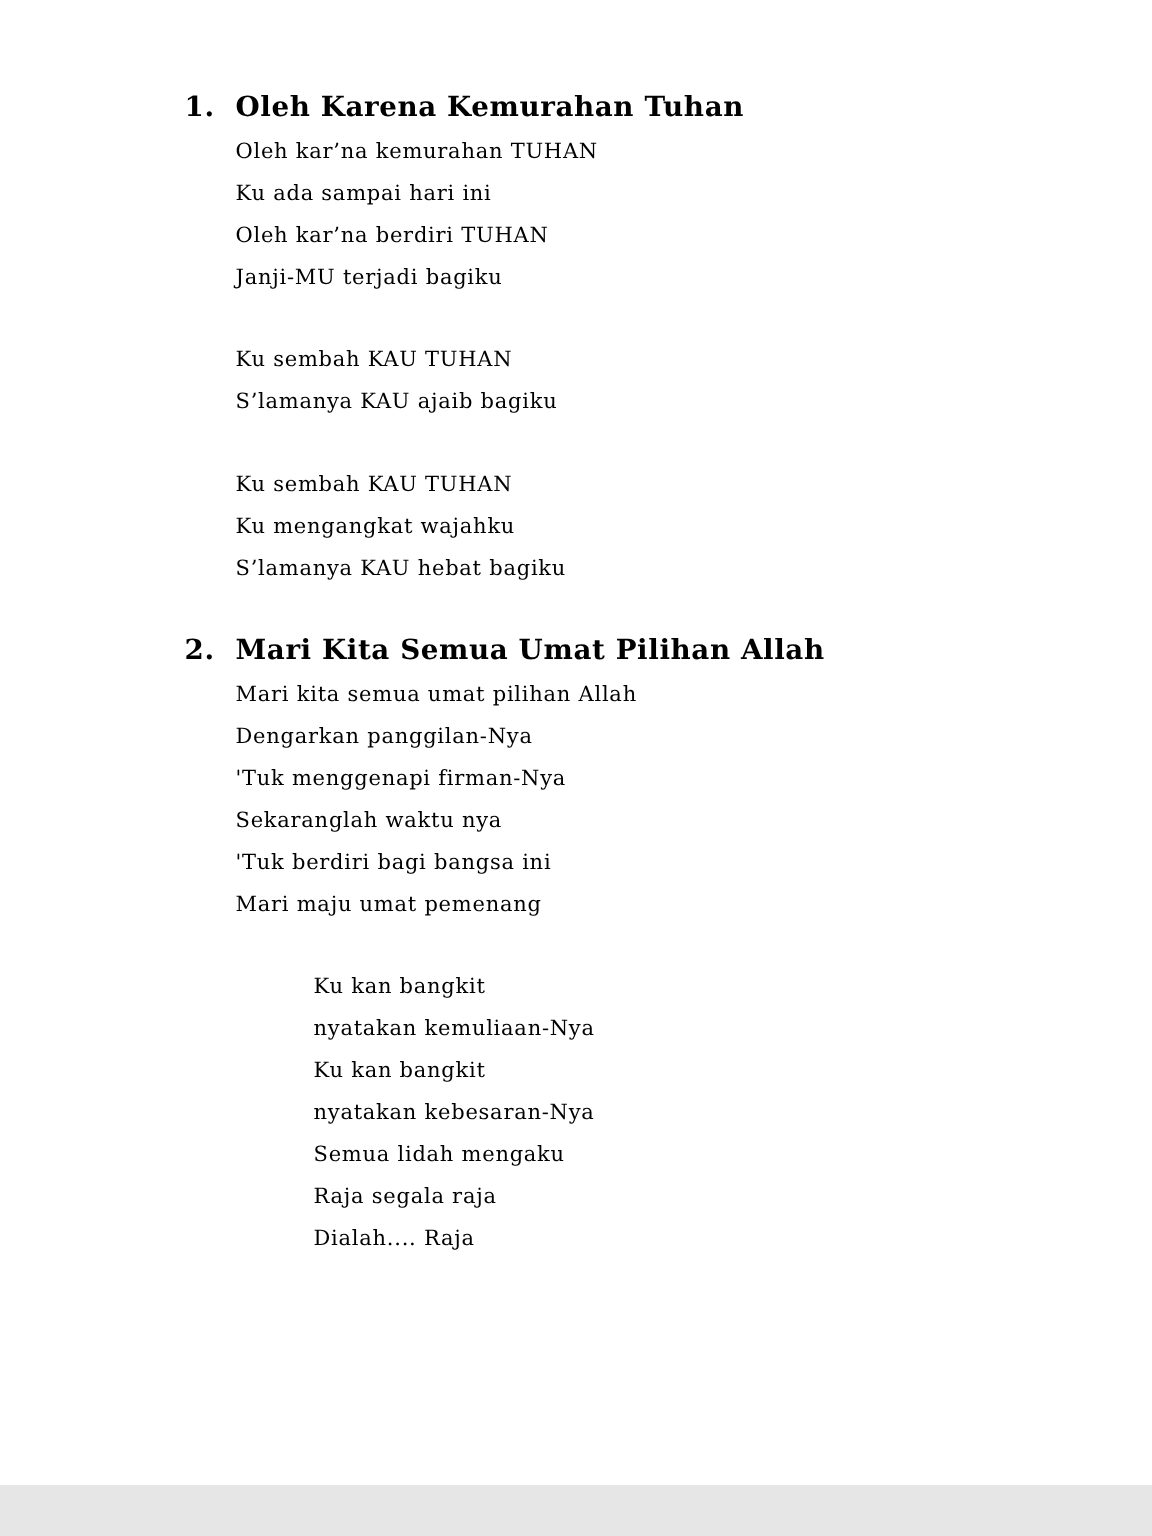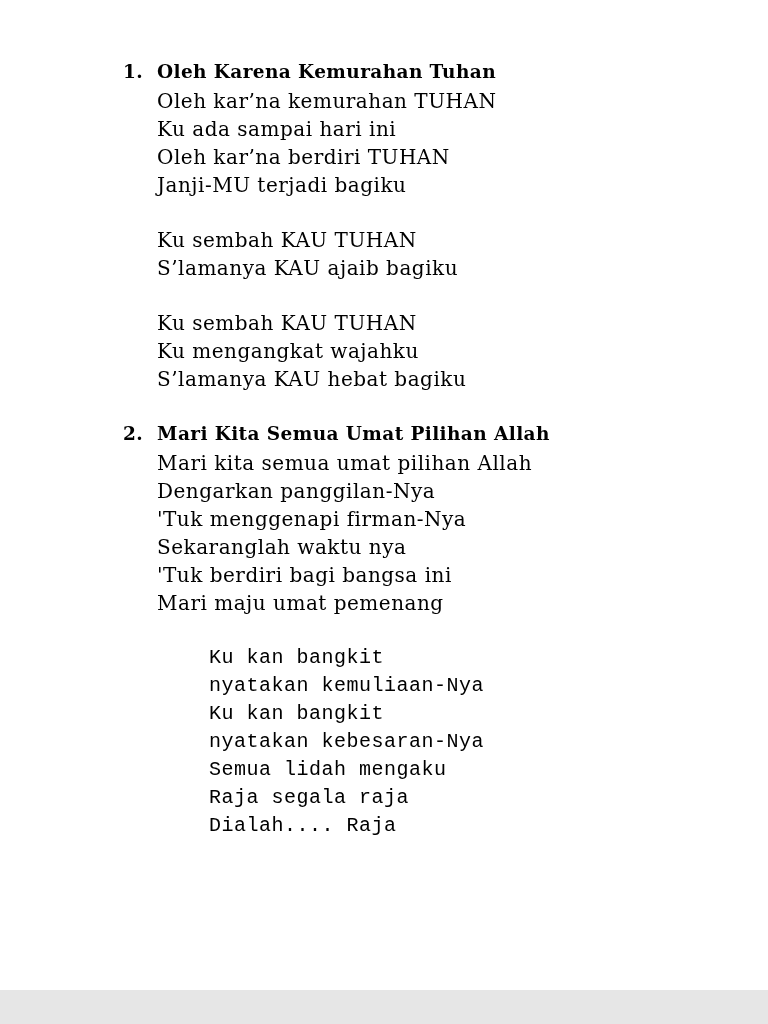--- a/index.html
+++ b/index.html
@@ -40,29 +40,28 @@
   .song-body {
     margin-left: 34px;
   }
   .stanza {
     margin-bottom: 27px;
   }
   .stanza:last-child {
     margin-bottom: 0;
   }
   .lyric-line {
-    font-size: 20px;
+    font-size: 14px;
     letter-spacing: 0.5px;
     line-height: 28px;
     white-space: pre;
   }
   .chorus {
     margin-left: 52px;
     margin-top: 3px;
-    font-family: Liberation Mono, monospace;
   }
   .page-edge {
     position: absolute;
     left: 0;
     right: 0;
     bottom: 0;
     height: 34px;
     background: #e6e6e6;
   }
 </style>

